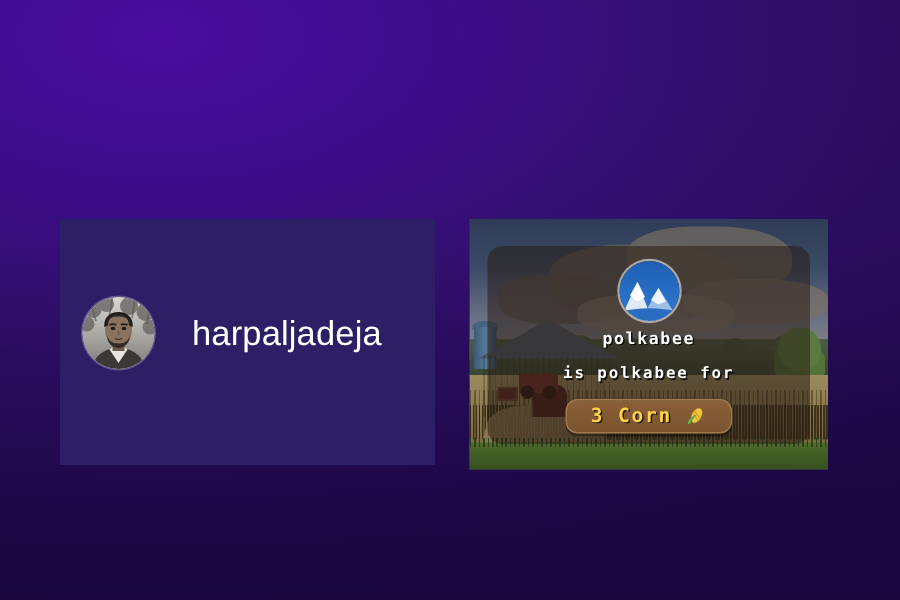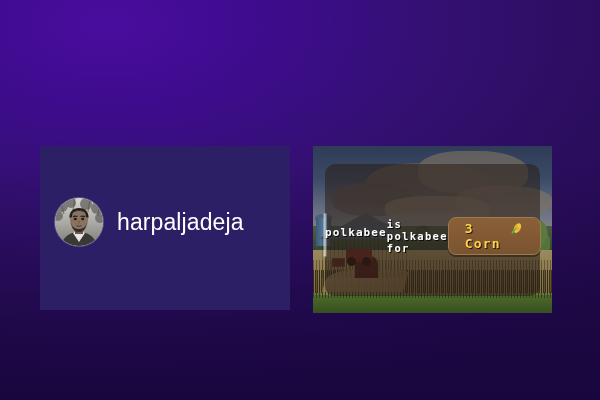--- a/index.html
+++ b/index.html
@@ -65,21 +65,21 @@
     background: #2c1f66;
     z-index: 3;
   }
 
   .profile-row {
     position: absolute;
     left: 15px;
     top: 52px;
     display: flex;
     align-items: center;
-    gap: 14px;
+    gap: 25px;
   }
 
   .avatar {
     width: 48px;
     height: 48px;
     border-radius: 50%;
     overflow: hidden;
     flex: 0 0 auto;
     background: #b9b6b0;
     box-shadow: 0 0 0 1px rgba(255,255,255,0.25);
@@ -249,20 +249,21 @@
 
   
   .game-overlay {
     position: absolute;
     left: 12px; top: 18px;
     width: 215px; height: 132px;
     background: rgba(42,30,22,0.55);
     border-radius: 10px;
     z-index: 3;
     display: flex;
+    flex-direction: column;
     align-items: center;
   }
 
   .game-avatar {
     margin-top: 10px;
     width: 40px; height: 40px;
     border-radius: 50%;
     overflow: hidden;
     box-shadow: 0 0 0 1.5px rgba(255,255,255,0.55);
   }

